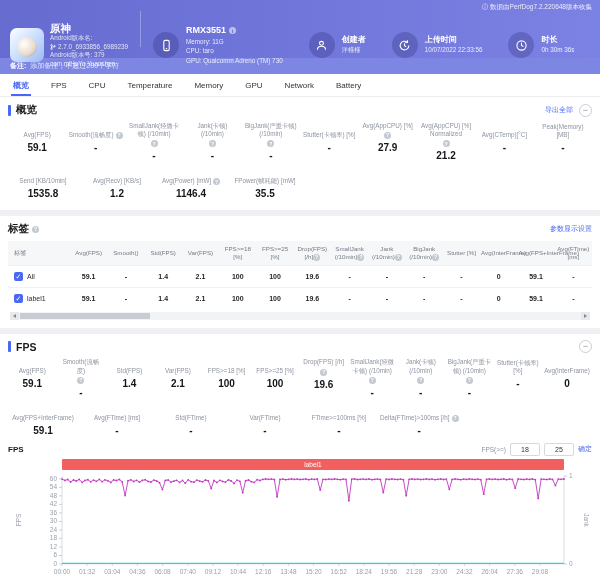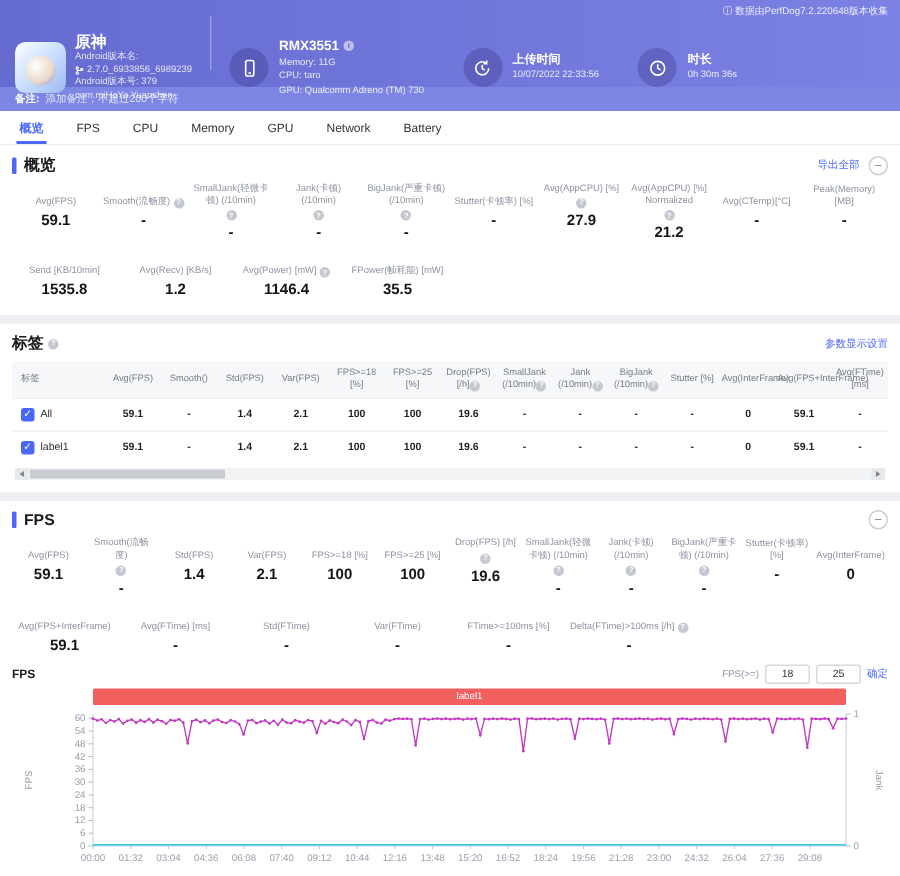--- a/index.html
+++ b/index.html
@@ -130,20 +130,32 @@
         <div class="hname">
             <span>RMX3551</span>
             <span class="info-w">i</span>
           </div>
         <div class="hval">Memory: 11G</div>
         <div class="hval">CPU: taro</div>
         <div class="hval">GPU: Qualcomm Adreno (TM) 730</div>
       </div>
     </div>
 
+    <div class="hblock" style="margin-left:26px">
+      <div class="cicon">
+        <svg viewBox="0 0 24 24" fill="none" stroke="#fff" stroke-width="2">
+            <circle cx="12" cy="8" r="3.6"></circle>
+            <path d="M4.5 20c0-4 3.4-6.5 7.5-6.5S19.5 16 19.5 20"></path>
+          </svg>
+      </div>
+      <div class="hcol">
+        <div class="hlabel">创建者</div>
+        <div class="hval">洋槿槿</div>
+      </div>
+    </div>
 
     <div class="hblock" style="margin-left:26px">
       <div class="cicon">
         <svg viewBox="0 0 24 24" fill="none" stroke="#fff" stroke-width="2">
             <path d="M20 12a8 8 0 1 1-3-6.2"></path>
             <path d="M17.5 2.5v4h-4"></path>
             <path d="M12 8v4.5l3 1.8"></path>
           </svg>
       </div>
       <div class="hcol">
@@ -168,20 +180,21 @@
 
   <div class="note">
     <b>备注:</b>
     <span>添加备注，不超过200个字符</span>
   </div>
 
   <nav class="tabs">
       <div class="tab active">概览</div>
       <div class="tab">FPS</div>
       <div class="tab">CPU</div>
+      <div class="tab">Temperature</div>
       <div class="tab">Memory</div>
       <div class="tab">GPU</div>
       <div class="tab">Network</div>
       <div class="tab">Battery</div>
     </nav>
 
   <div class="section">
     <div class="sec-head">
       <div class="sec-bar"></div>
       <div class="sec-title">概览</div>

